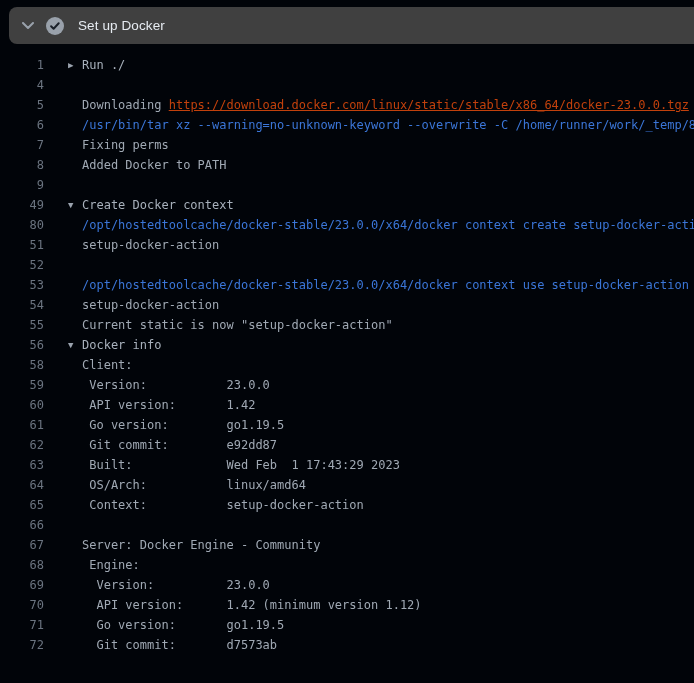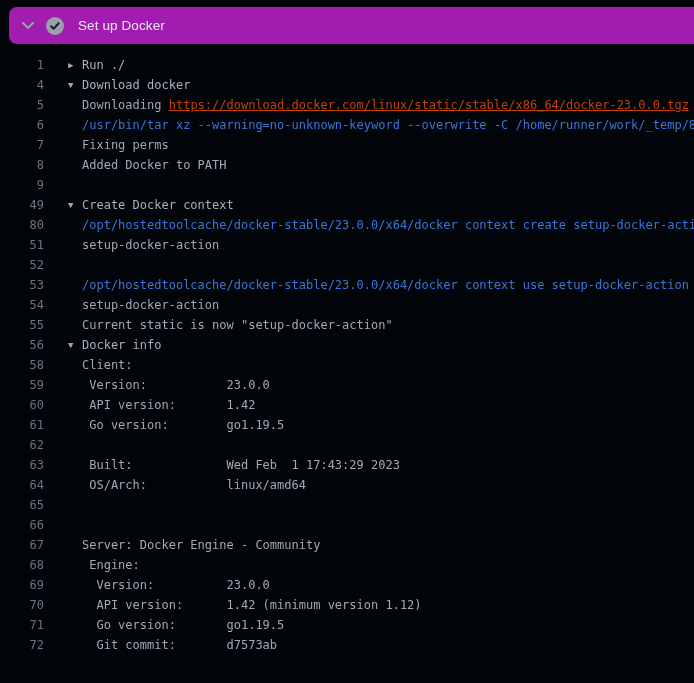--- a/index.html
+++ b/index.html
@@ -10,21 +10,21 @@
     background: #010409;
     overflow: hidden;
     font-family: "DejaVu Sans Mono", "Liberation Mono", monospace;
   }
   .step-header {
     position: absolute;
     left: 9px;
     top: 7px;
     width: calc(100% - 9px);
     height: 37px;
-    background: #a21caf;
+    background: #404040;
     border-top-left-radius: 8px;
     border-bottom-left-radius: 8px;
     display: flex;
     align-items: center;
     padding-left: 12px;
     box-sizing: border-box;
     cursor: pointer;
   }
   .chevron { width: 14px; height: 14px; display: flex; align-items: center; justify-content: center; flex: none; }
   .status { width: 18px; height: 18px; margin-left: 11px; flex: none; }
@@ -87,42 +87,42 @@
       <svg width="18" height="18" viewBox="0 0 18 18">
         <circle cx="9" cy="9" r="9" fill="#99a1ab"></circle>
         <path d="M5.1 9.3 L7.6 11.7 L12.7 6.3" fill="none" stroke="#1b212a" stroke-width="2" stroke-linecap="round" stroke-linejoin="round"></path>
       </svg>
     </span>
     <span class="step-title">Set up Docker</span>
   </div>
 
   <div class="log">
       <div class="row"><span class="num">1</span><span class="content"><span class="caret">▶</span><span class="group-title">Run ./</span></span></div>
-      <div class="row"><span class="num">4</span><span class="content"><span class="caret">▼</span><span class="group-title">Download docker</span></span></div>
+      <div class="row"><span class="num">4</span></div>
       <div class="row"><span class="num">5</span><span class="content"><span class="caret"></span><span class="txt">Downloading </span><a class="loglink">https://download.docker.com/linux/static/stable/x86_64/docker-23.0.0.tgz</a></span></div>
       <div class="row"><span class="num">6</span><span class="content"><span class="caret"></span><span class="cmd">/usr/bin/tar xz --warning=no-unknown-keyword --overwrite -C /home/runner/work/_temp/8c9</span></span></div>
       <div class="row"><span class="num">7</span><span class="content"><span class="caret"></span><span class="txt">Fixing perms</span></span></div>
       <div class="row"><span class="num">8</span><span class="content"><span class="caret"></span><span class="txt">Added Docker to PATH</span></span></div>
       <div class="row"><span class="num">9</span></div>
       <div class="row"><span class="num">49</span><span class="content"><span class="caret">▼</span><span class="group-title">Create Docker context</span></span></div>
       <div class="row"><span class="num">80</span><span class="content"><span class="caret"></span><span class="cmd">/opt/hostedtoolcache/docker-stable/23.0.0/x64/docker context create setup-docker-action</span></span></div>
       <div class="row"><span class="num">51</span><span class="content"><span class="caret"></span><span class="txt">setup-docker-action</span></span></div>
       <div class="row"><span class="num">52</span></div>
       <div class="row"><span class="num">53</span><span class="content"><span class="caret"></span><span class="cmd">/opt/hostedtoolcache/docker-stable/23.0.0/x64/docker context use setup-docker-action</span></span></div>
       <div class="row"><span class="num">54</span><span class="content"><span class="caret"></span><span class="txt">setup-docker-action</span></span></div>
       <div class="row"><span class="num">55</span><span class="content"><span class="caret"></span><span class="txt">Current static is now "setup-docker-action"</span></span></div>
       <div class="row"><span class="num">56</span><span class="content"><span class="caret">▼</span><span class="group-title">Docker info</span></span></div>
       <div class="row"><span class="num">58</span><span class="content"><span class="caret"></span><span class="txt">Client:</span></span></div>
       <div class="row"><span class="num">59</span><span class="content"><span class="caret"></span><span class="txt"> Version:           23.0.0</span></span></div>
       <div class="row"><span class="num">60</span><span class="content"><span class="caret"></span><span class="txt"> API version:       1.42</span></span></div>
       <div class="row"><span class="num">61</span><span class="content"><span class="caret"></span><span class="txt"> Go version:        go1.19.5</span></span></div>
-      <div class="row"><span class="num">62</span></div>
+      <div class="row"><span class="num">62</span><span class="content"><span class="caret"></span><span class="txt"> Git commit:        e92dd87</span></span></div>
       <div class="row"><span class="num">63</span><span class="content"><span class="caret"></span><span class="txt"> Built:             Wed Feb  1 17:43:29 2023</span></span></div>
       <div class="row"><span class="num">64</span><span class="content"><span class="caret"></span><span class="txt"> OS/Arch:           linux/amd64</span></span></div>
-      <div class="row"><span class="num">65</span></div>
+      <div class="row"><span class="num">65</span><span class="content"><span class="caret"></span><span class="txt"> Context:           setup-docker-action</span></span></div>
       <div class="row"><span class="num">66</span><span class="content"><span class="caret"></span><span class="txt"></span></span></div>
       <div class="row"><span class="num">67</span><span class="content"><span class="caret"></span><span class="txt">Server: Docker Engine - Community</span></span></div>
       <div class="row"><span class="num">68</span><span class="content"><span class="caret"></span><span class="txt"> Engine:</span></span></div>
       <div class="row"><span class="num">69</span><span class="content"><span class="caret"></span><span class="txt">  Version:          23.0.0</span></span></div>
       <div class="row"><span class="num">70</span><span class="content"><span class="caret"></span><span class="txt">  API version:      1.42 (minimum version 1.12)</span></span></div>
       <div class="row"><span class="num">71</span><span class="content"><span class="caret"></span><span class="txt">  Go version:       go1.19.5</span></span></div>
       <div class="row"><span class="num">72</span><span class="content"><span class="caret"></span><span class="txt">  Git commit:       d7573ab</span></span></div>
     </div>
 
 </div>

